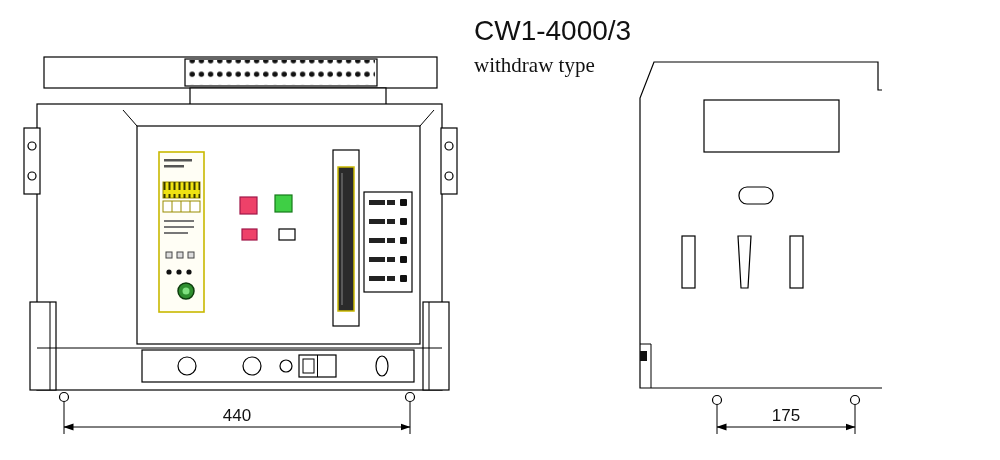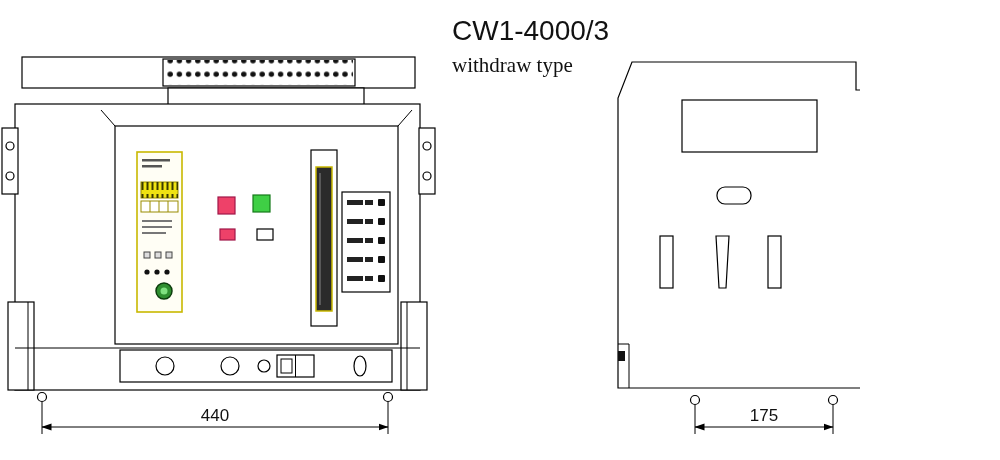--- a/index.html
+++ b/index.html
@@ -1,16 +1,16 @@
 <!DOCTYPE html>
 <html><head>
 <meta charset="utf-8">
 <style>
   html,body{margin:0;padding:0;background:#ffffff;}
-  .page{width:860px;height:460px;position:relative;background:#fff;overflow:hidden;}
+  .page{width:860px;height:460px;position:relative;background:#fff;overflow:hidden;margin-left:22px;}
   svg{display:block;}
   .fw{stroke:#000;stroke-width:1.2;fill:#ffffff;}
   .thin{stroke:#000;stroke-width:1;fill:none;}
   .dim{stroke:#000;stroke-width:1;fill:none;}
   .title-text{font:28px "Liberation Sans", sans-serif;fill:#111;}
   .subtitle-text{font:21px "Liberation Serif", serif;fill:#111;}
   .dim-text{font:17px "Liberation Sans", sans-serif;fill:#111;}
 </style>
 </head>
 <body>

